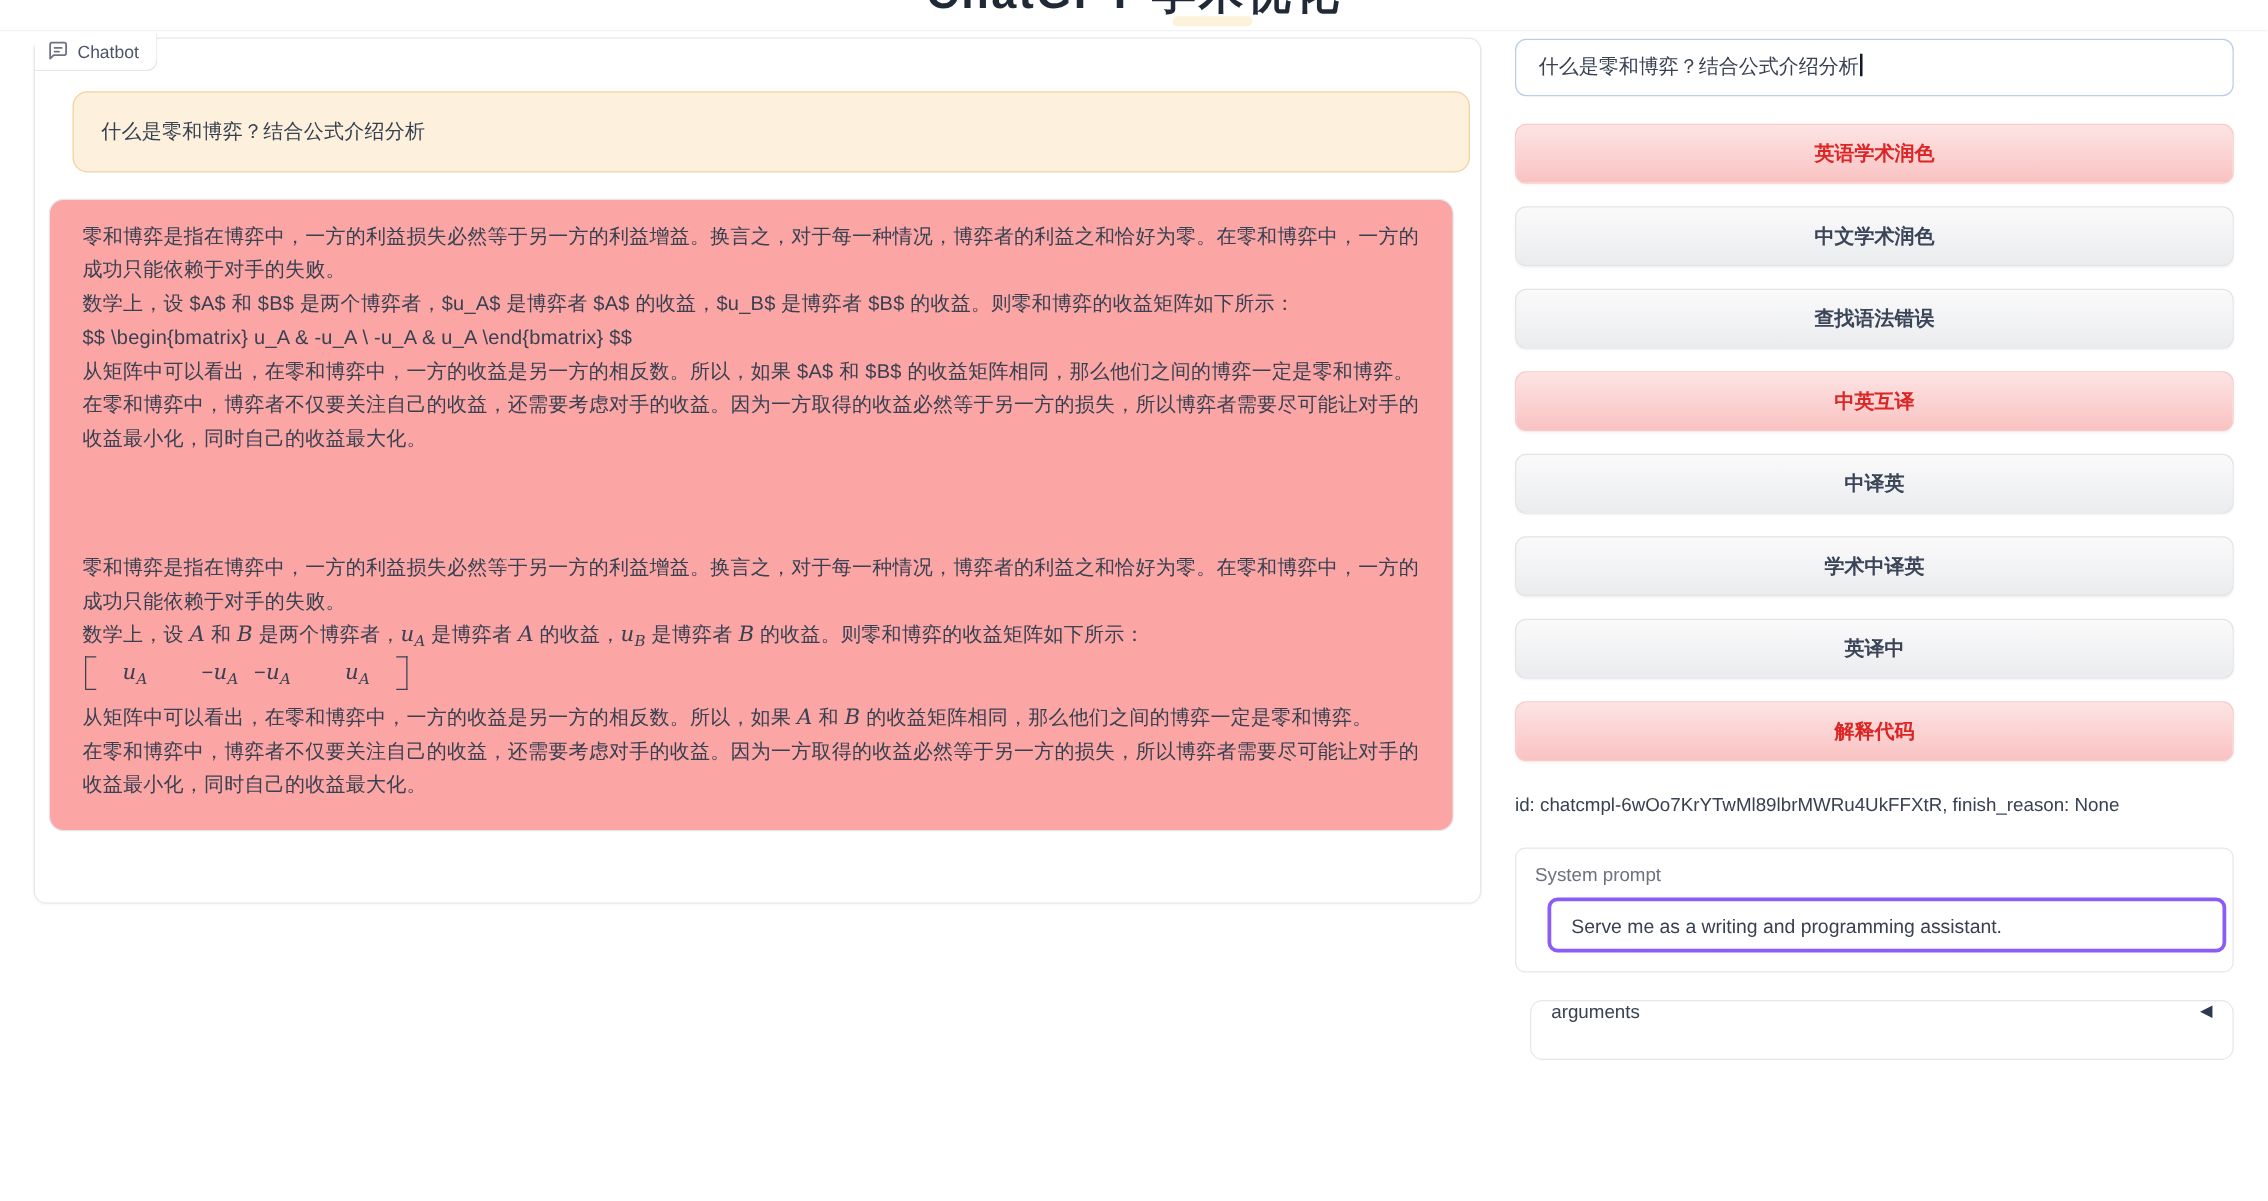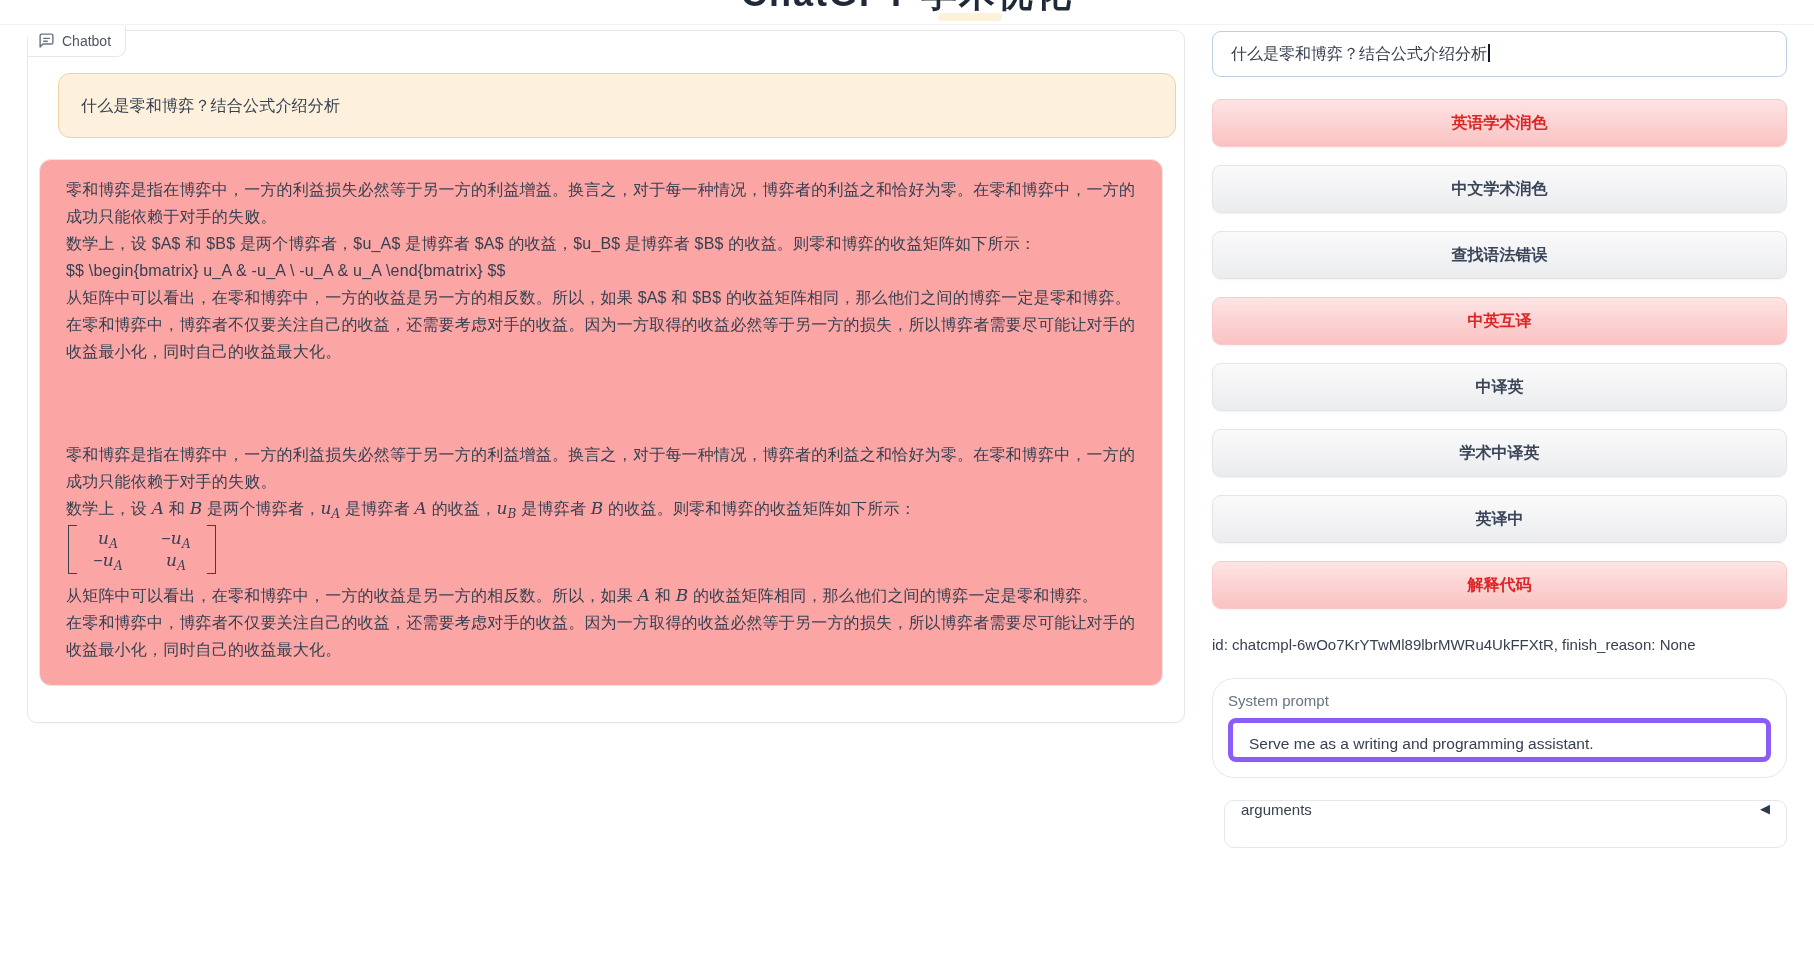--- a/index.html
+++ b/index.html
@@ -27,21 +27,21 @@
   .bubble-bot p { margin:0; }
   .block-gap { height:76px; }
 
   
   .mvar { font-family:"DejaVu Serif","Liberation Serif",serif; font-style:italic; font-size:17px; }
   sub.msub { font-size:12px; line-height:0; }
   .matrix { display:inline-flex; align-items:stretch; margin:3px 0 4px 2px; }
   .mbracket { width:9px; border:1.6px solid #374151; }
   .mbracket.left  { border-right:none; }
   .mbracket.right { border-left:none; }
-  .mbody { display:flex; flex-direction:column; justify-content:center; padding:3px 10px; row-gap:1px; }
+  .mbody { display:flex; justify-content:center; padding:3px 10px; row-gap:1px; }
   .mrow { display:flex; column-gap:26px; }
   .mcell { min-width:42px; text-align:center; font-size:16px; line-height:21px; }
 
   
   .right-col { position:absolute; left:1212px; top:31px; width:575px; }
   .prompt-input { width:100%; height:46px; background:#fff; border:1px solid #bdcde8; border-radius:9px;
                   padding:0 18px; font-size:16px; line-height:44px; color:#374151; white-space:nowrap; overflow:hidden; }
   .caret { display:inline-block; width:1.5px; height:18px; background:#111827; vertical-align:-3px; margin-left:1px; }
 
   .ask-btn { margin-top:20px; width:100%; height:44px; border:none; border-radius:9px; cursor:pointer;
@@ -49,25 +49,25 @@
              font-family:inherit; box-shadow:0 1px 2px rgba(0,0,0,.06); }
 
   .qgrid { margin-top:22px; display:grid; grid-template-columns:1fr; column-gap:20px; row-gap:18px; }
   .qbtn { height:48px; border-radius:9px; font-size:16px; font-weight:700; font-family:inherit; cursor:pointer;
           box-shadow:0 1px 2px rgba(0,0,0,.05); }
   .qbtn.neutral { background:linear-gradient(#fafafb,#ebecee); border:1px solid #e3e4e8; color:#3a4558; }
   .qbtn.accent  { background:linear-gradient(#fde4e4,#fac2c2); border:1px solid #f9caca; color:#dc2626; }
 
   .status-line { margin-top:27px; font-size:15px; color:#374151; }
 
-  .sysprompt-panel { margin-top:25px; background:#fff; border:1px solid #e5e7eb; border-radius:22px;
+  .sysprompt-panel { margin-top:25px; background:#fff; border:1px solid #e5e7eb; border-radius:8px;
                      padding:13px 15px 15px 15px; }
   .sysprompt-label { font-size:15px; color:#6b7280; margin-bottom:9px; }
-  .sysprompt-input { width:100%; height:44px; background:#fff; border:5px solid #8b5cf6; border-radius:8px;
-                     padding:0 16px; font-size:15.5px; line-height:42px; color:#374151; }
+  .sysprompt-input { width:100%; height:44px; background:#fff; border:3px solid #8b5cf6; border-radius:8px;
+                     padding:0 16px; font-size:15.5px; line-height:42px; color:#374151;margin-left:10px; }
 
   .accordion { margin-top:22px; height:48px; background:#fff; border:1px solid #e5e7eb; border-radius:10px;
                display:flex; align-items:flex-start; justify-content:space-between; padding:0 16px 0 16px; cursor:pointer;margin-left:12px; }
   .accordion-label { font-size:15px; color:#374151; }
   .accordion-arrow { font-size:13px; color:#2c3a4f; }
 </style>
 </head>
 <body>
 
 <div class="stage">

